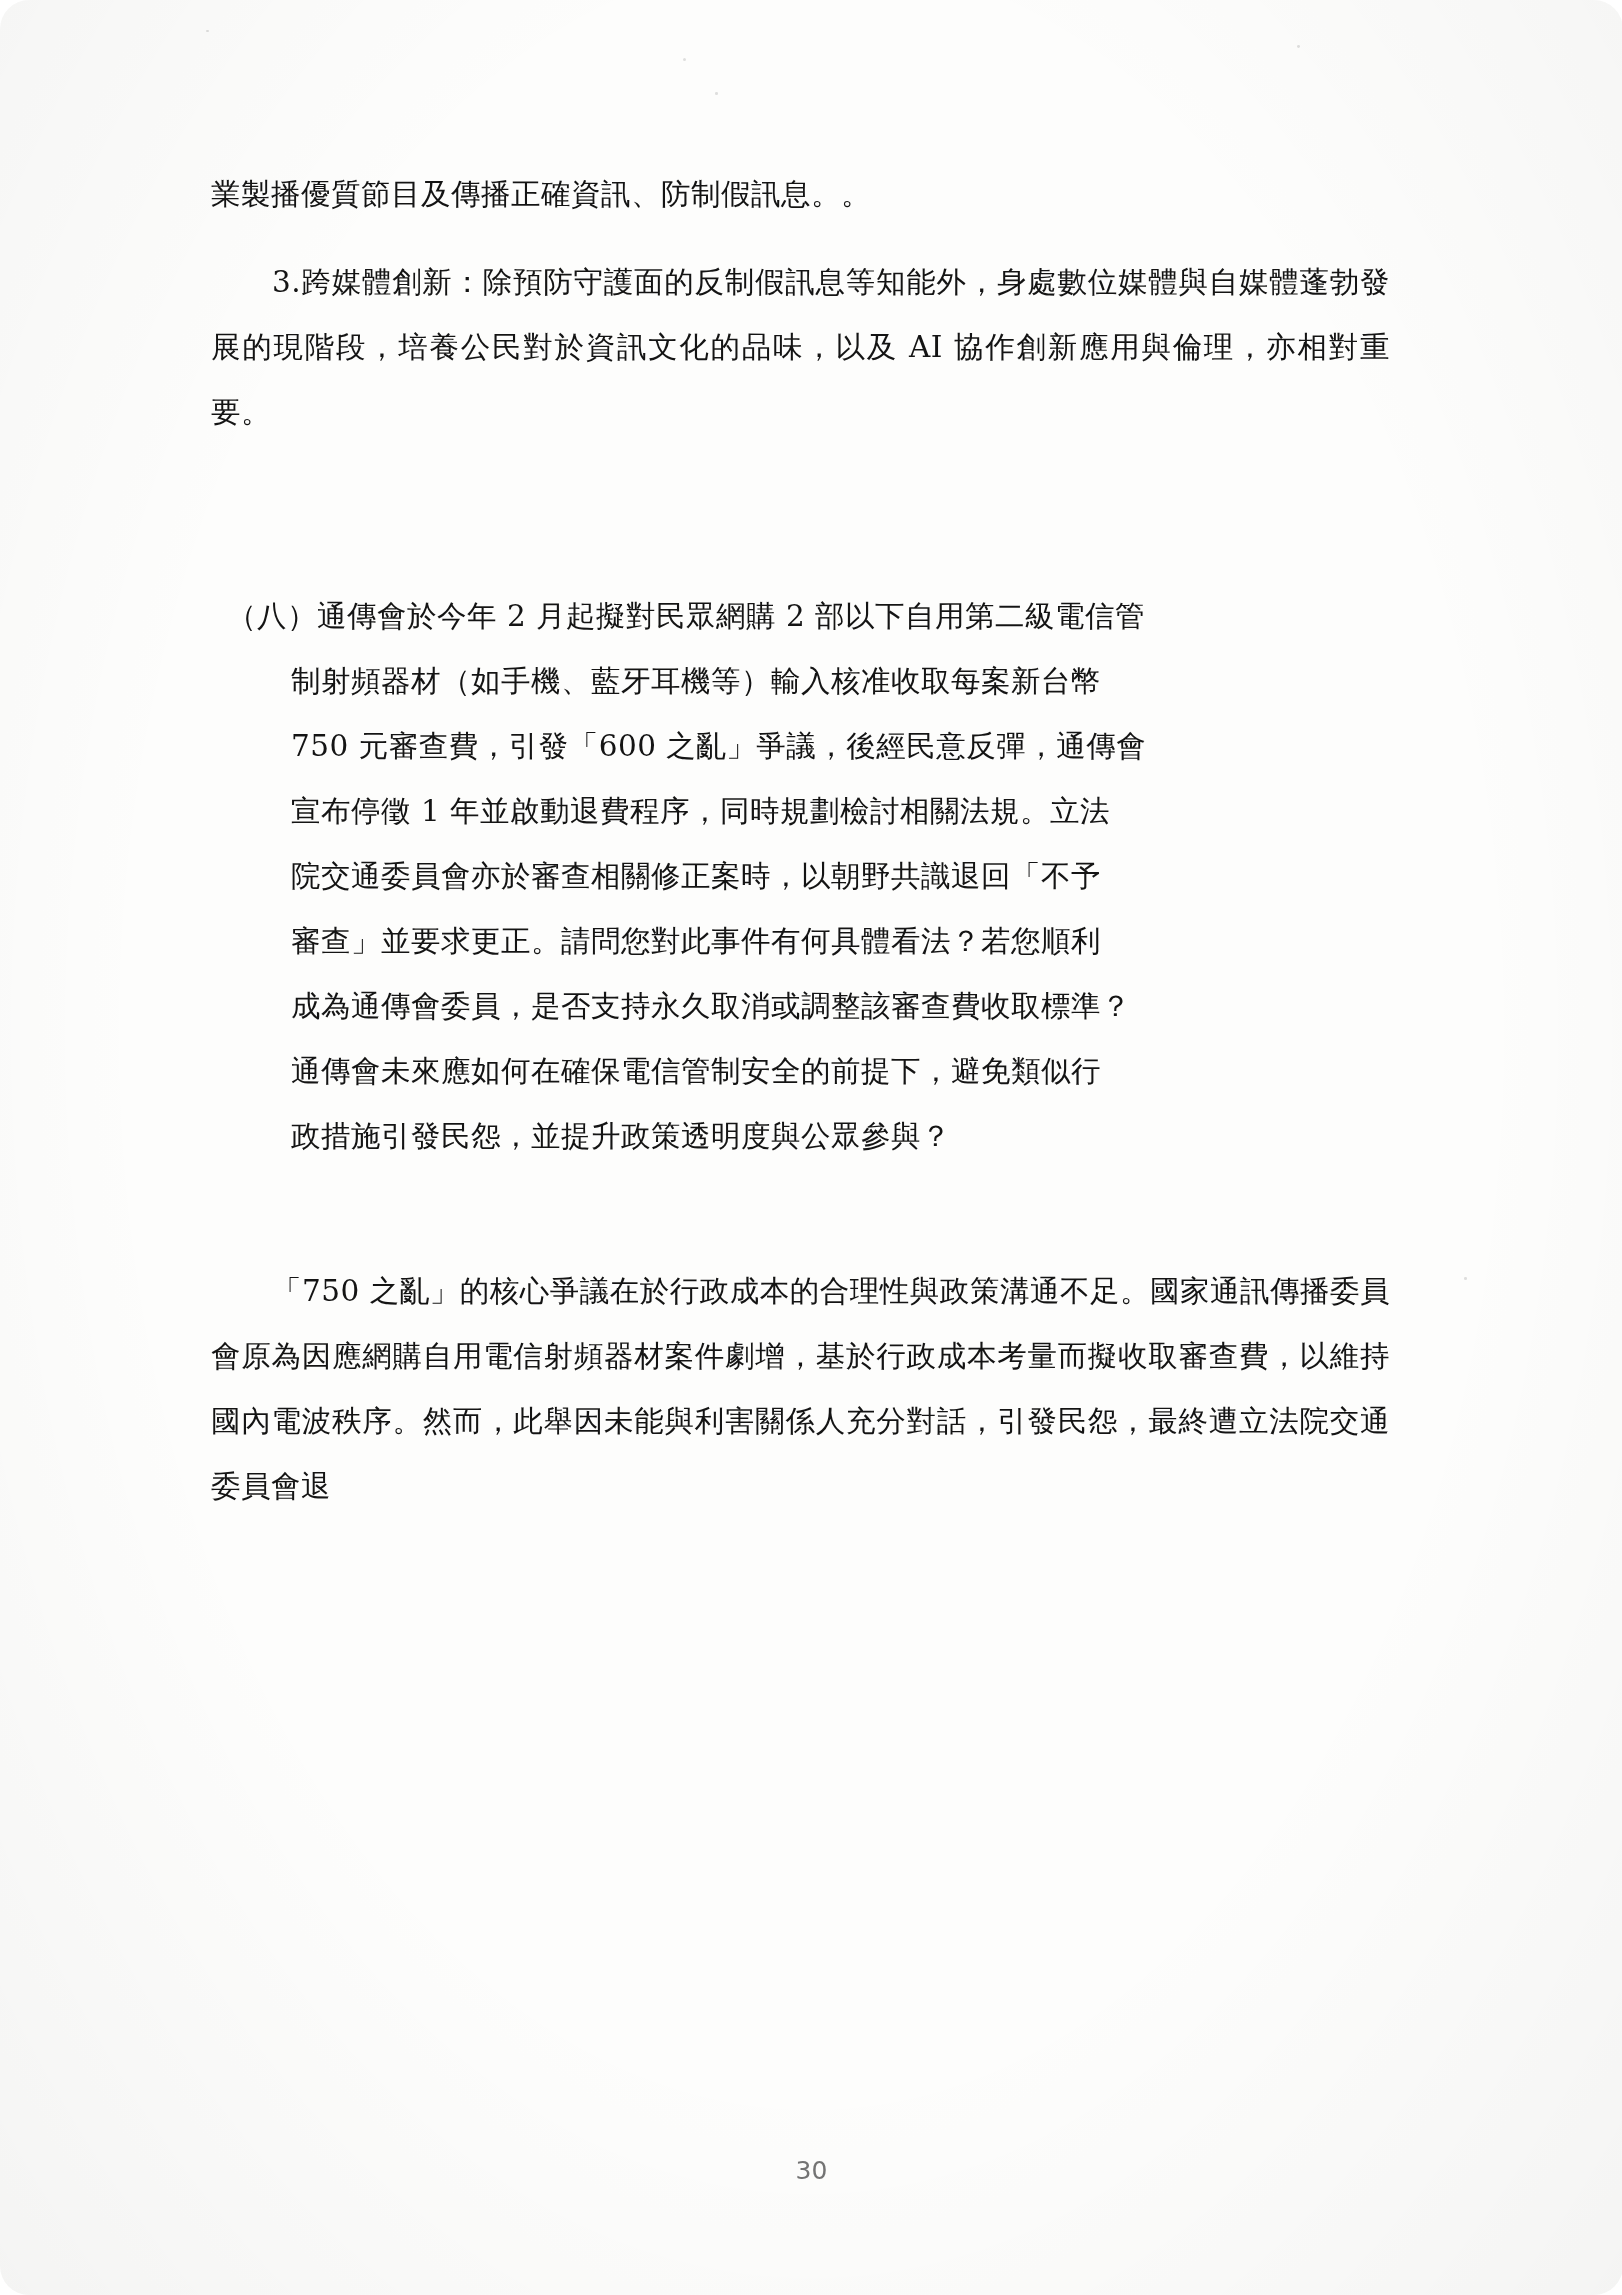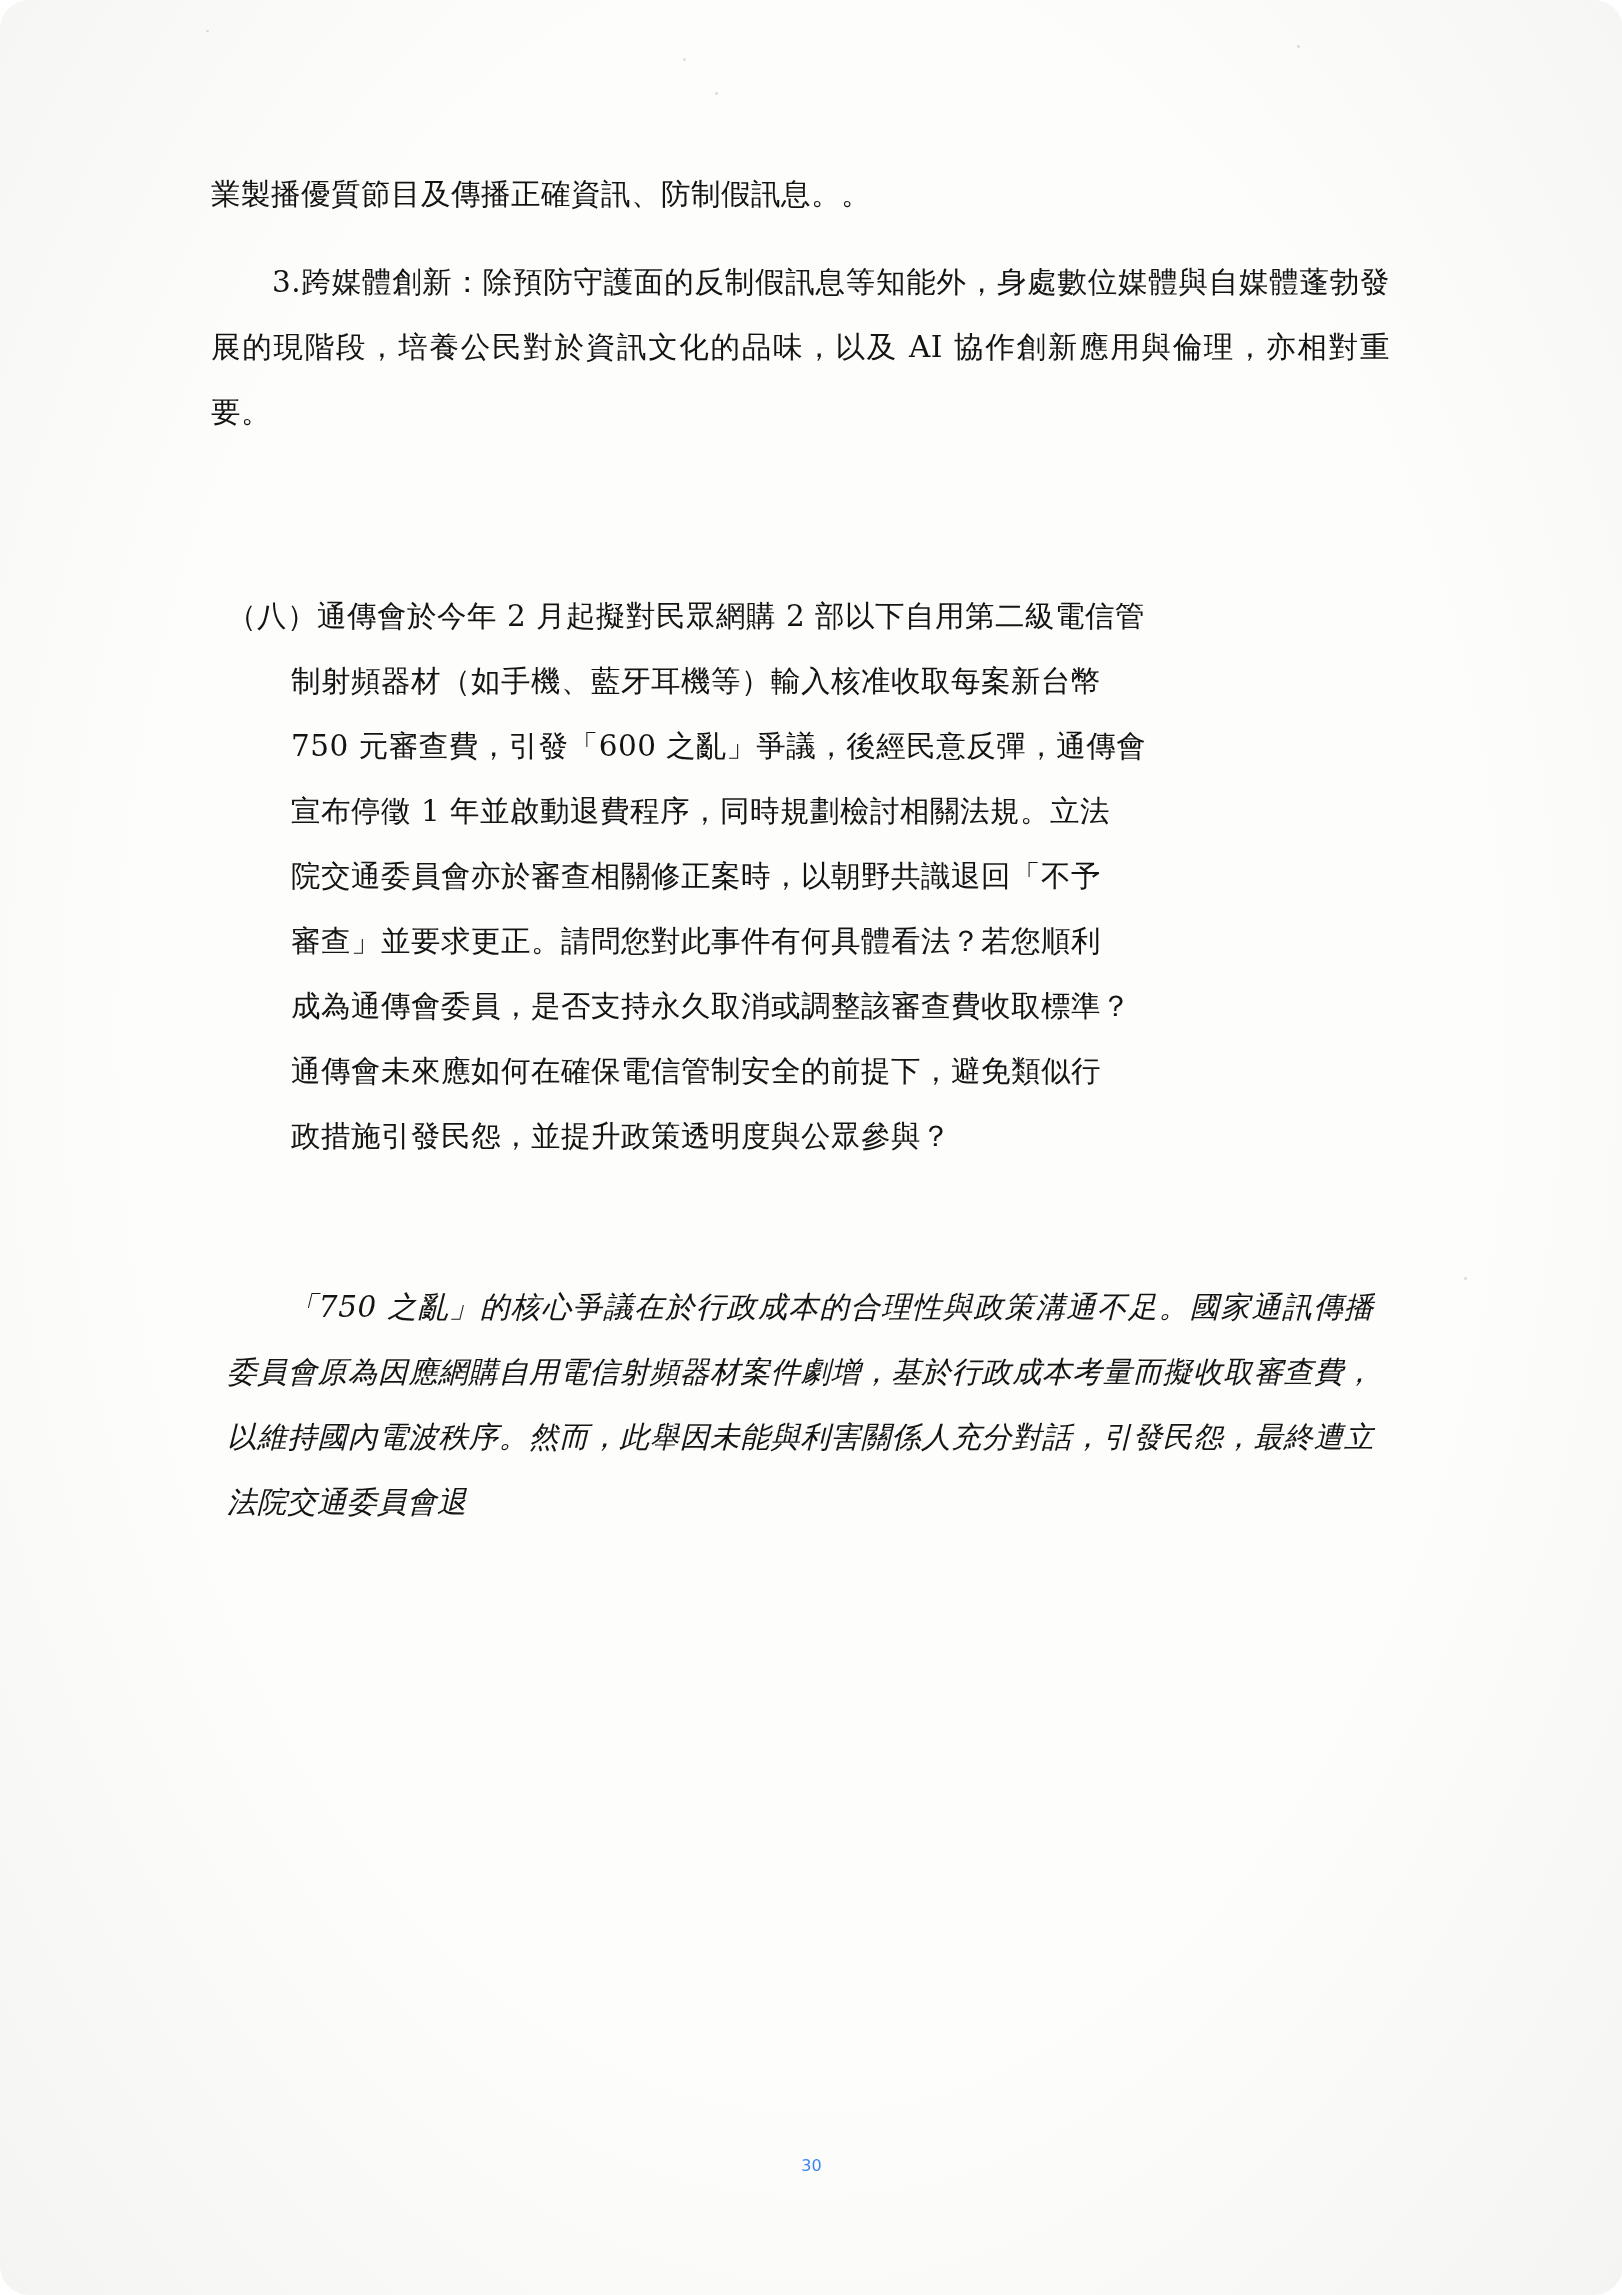--- a/index.html
+++ b/index.html
@@ -62,39 +62,38 @@
     letter-spacing: 0.5px;
     color: #141414;
   }
   .q-block .q-first {
     padding-left: 0;
   }
   .q-block .q-hang {
     padding-left: 64px;
   }
   .p-body {
-    margin: 16px;
+    margin: 0;
     text-indent: 61px;
     font-size: 29.5px;
     line-height: 65px;
     letter-spacing: 0.5px;
     color: #141414;
     text-align: justify;
     text-justify: inter-character;
-    font-style: italic;
   }
   .page-number {
     position: absolute;
     left: 0;
     right: 0;
     top: 2156px;
     text-align: center;
     font-family: "DejaVu Sans", sans-serif;
-    font-size: 16px;
-    color: #3b82f6;
+    font-size: 25px;
+    color: #737373;
   }
   .speck {
     position: absolute;
     background: rgba(0,0,0,0.12);
     border-radius: 50%;
     pointer-events: none;
   }
 </style>
 </head>
 <body>

